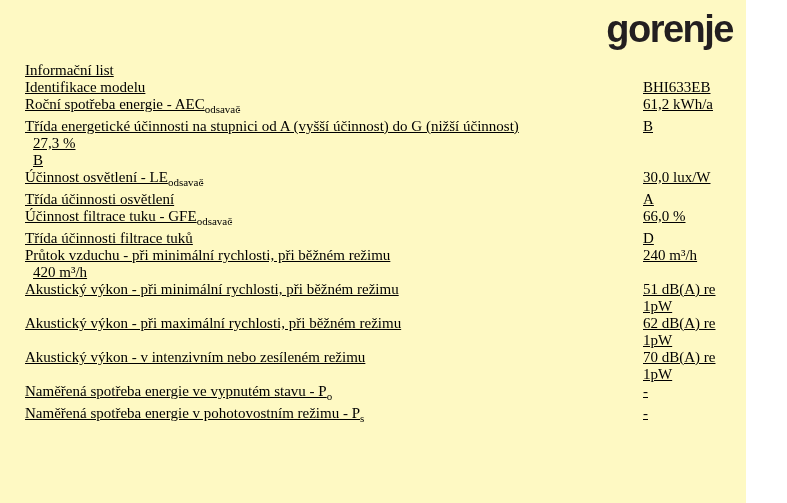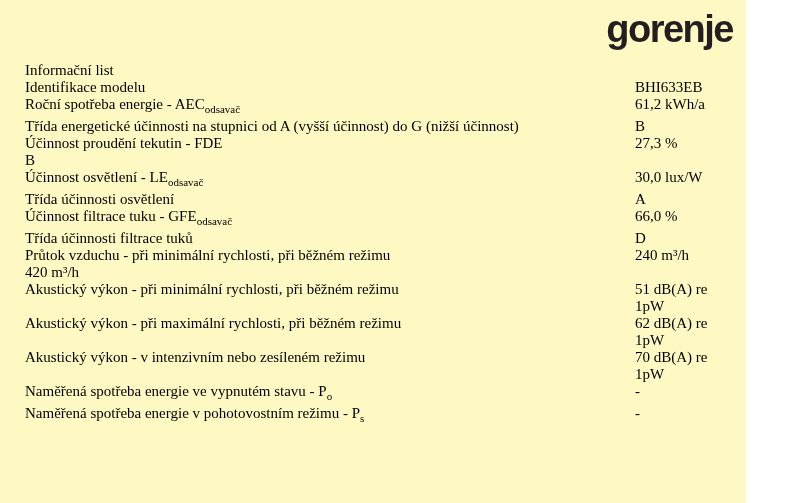--- a/index.html
+++ b/index.html
@@ -32,30 +32,32 @@
     position: absolute;
     left: 25px;
     top: 62px;
     right: 10px;
     font-size: 15px;
   }
   .row {
     display: flex;
     align-items: baseline;
     line-height: 17px;
+    text-decoration: underline;
   }
   .row.has-sub {
     padding-bottom: 5px;
   }
   .row .label {
     width: 610px;
     flex: 0 0 610px;
   }
   .row .value {
     flex: 1 1 auto;
+    margin-left: 8px;
   }
   sub.unit-sub {
     font-size: 11px;
     line-height: 0;
     vertical-align: -4px;
     margin-top: 29px;
   }
 </style>
 </head>
 <body>
@@ -73,21 +75,20 @@
       </div>
       <div class="row has-sub">
         <div class="label">Roční spotřeba energie - AEC<sub class="unit-sub">odsavač</sub></div>
         <div class="value">61,2 kWh/a</div>
       </div>
       <div class="row">
         <div class="label">Třída energetické účinnosti na stupnici od A (vyšší účinnost) do G (nižší účinnost)</div>
         <div class="value">B</div>
       </div>
       <div class="row">
-        <div class="label">Účinnost proudění tekutin - FDE</div>
         <div class="value">27,3 %</div>
       </div>
       <div class="row">
         <div class="value">B</div>
       </div>
       <div class="row has-sub">
         <div class="label">Účinnost osvětlení - LE<sub class="unit-sub">odsavač</sub></div>
         <div class="value">30,0 lux/W</div>
       </div>
       <div class="row">

